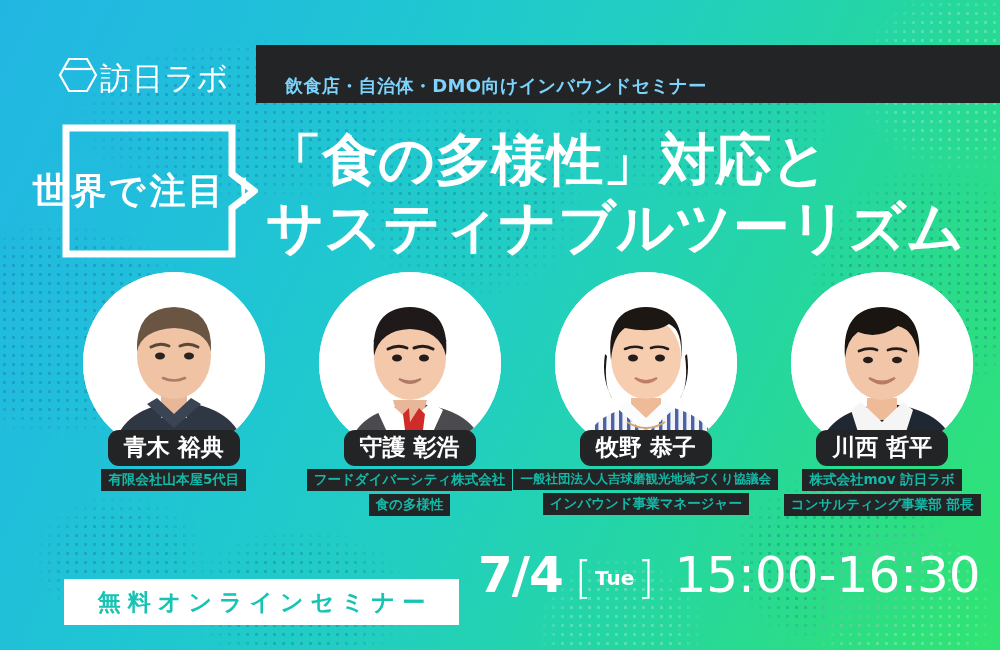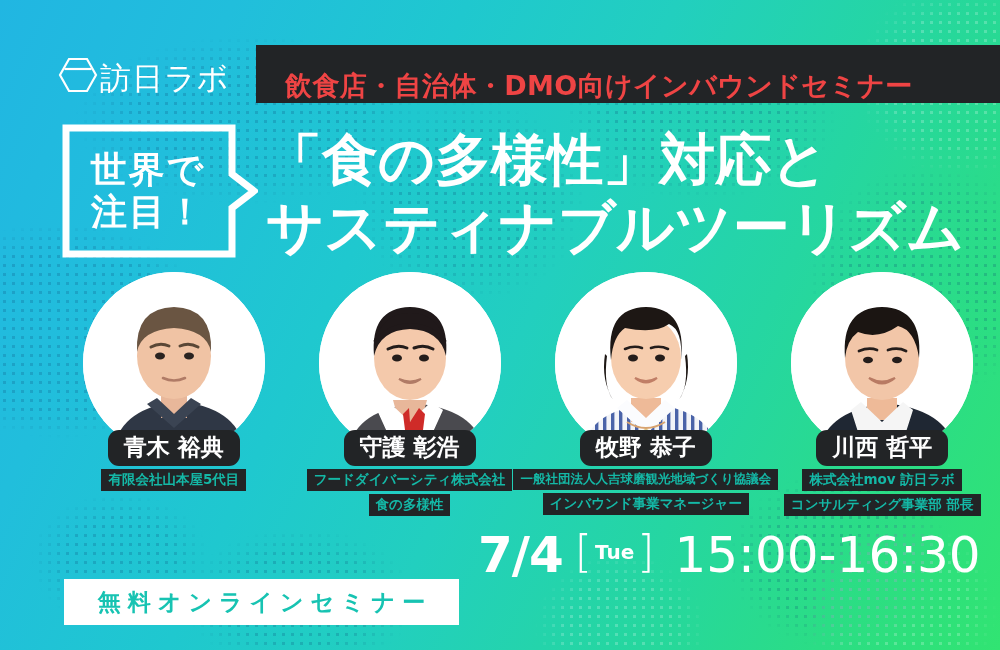--- a/index.html
+++ b/index.html
@@ -82,39 +82,39 @@
   }
 
   #header-banner {
     position:absolute; left:256px; top:45px;
     width:744px; height:58px;
     background:#222426;
     display:flex; align-items:center;
     padding-left:29px;
   }
   #header-banner .txt {
-    color:#ef4444;
-    font-size:27px;
+    color:#7dd3fc;
+    font-size:18px;
     font-weight:bold;
     letter-spacing:.4px;
     white-space:nowrap;
     font-family:"DejaVu Sans","Liberation Sans",sans-serif;
     margin-top:24px;
   }
 
   
   #badge {
     position:absolute; left:62px; top:124px;
     width:196px; height:134px;
   }
   #badge svg { position:absolute; inset:0; }
   #badge .lines {
     position:absolute; left:0; top:0;
     width:172px; height:134px;
-    display:flex; flex-direction:column;
+    display:flex; flex-direction:row;
     align-items:center; justify-content:center;
     gap:2px;
   }
   #badge .l {
     color:#ffffff;
     font-size:36px;
     font-weight:bold;
     letter-spacing:2px;
     line-height:1.12;
     white-space:nowrap;
@@ -202,21 +202,21 @@
     font-weight:bold;
     letter-spacing:7px;
     text-indent:7px;
     white-space:nowrap;
     font-family:"DejaVu Sans","Liberation Sans",sans-serif;
   }
 
   #datetime {
     position:absolute; left:478px; top:530px;
     height:70px;
-    display:flex; align-items:flex-start; gap:12px;
+    display:flex; align-items:flex-end; gap:12px;
     color:#ffffff;
     font-family:"DejaVu Sans","Liberation Sans",sans-serif;
   }
   #datetime .date {
     font-size:50px; font-weight:bold; line-height:1;
     letter-spacing:-1px;
   }
   #datetime .dow-wrap {
     display:flex; align-items:center;
     font-size:26px; font-weight:bold; line-height:1;

